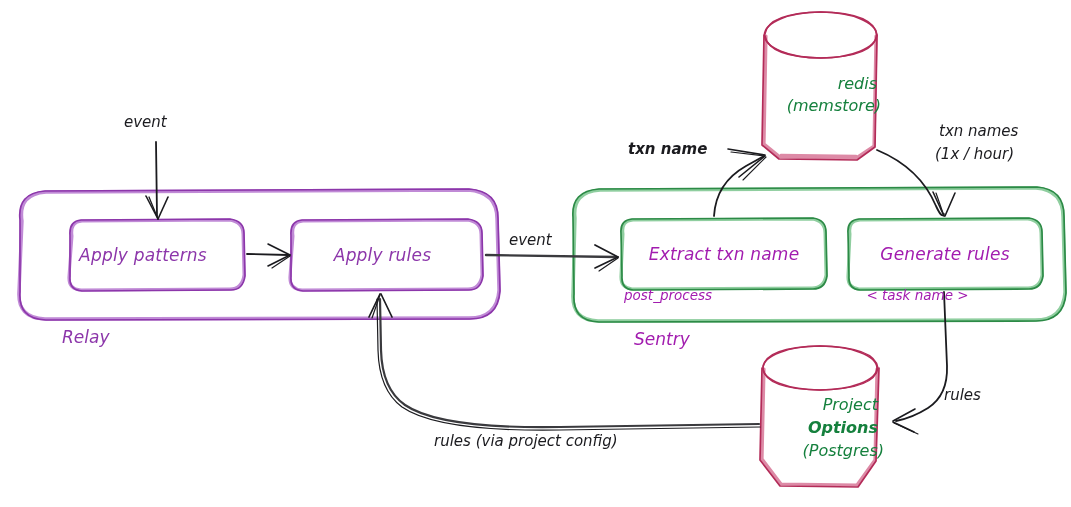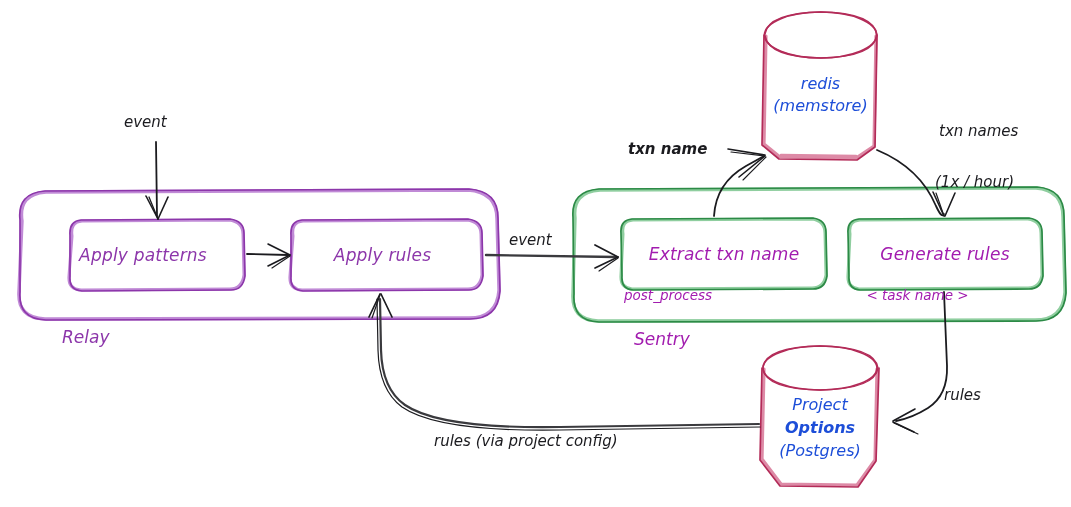--- a/index.html
+++ b/index.html
@@ -48,21 +48,21 @@
     font-style: italic;
     text-align: center;
   }
   .edge-label {
     font-size: 15px;
     font-style: italic;
     color: #1b1b1f;
   }
   .c-relay  { color: #8c36aa; }
   .c-sentry { color: #a21caf; }
-  .c-db     { color: #1d4ed8; }
+  .c-db     { color: #15803d; text-align: right; }
 </style>
 </head>
 <body>
 
 <div id="canvas">
 
   <svg class="layer" viewBox="0 0 1071 507">
 
     <g>
       <path d="M 22 221 Q 18 194 46 192 L 468 190 Q 497 192 497 219 L 499 290 Q 497 318 469 318 L 45 319 Q 17 318 19 291 Z" fill="none" stroke="#c08ad6" stroke-width="3.4" stroke-linecap="round"></path>
@@ -186,19 +186,19 @@
   <div class="txt db-label c-db" style="left:762px; top:419px; width:116px;font-weight:bold;">Options</div>
   <div class="txt db-label c-db" style="left:756px; top:442px; width:128px;">(Postgres)</div>
 
   <div class="txt edge-label" style="left:124px; top:114px;">event</div>
 
   <div class="txt edge-label" style="left:509px; top:232px;">event</div>
 
   <div class="txt edge-label" style="left:628px; top:141px;font-weight:bold;">txn name</div>
 
   <div class="txt edge-label" style="left:939px; top:123px; width:120px;">txn names</div>
-  <div class="txt edge-label" style="left:935px; top:146px; width:128px;margin-top:28px;">(1x / hour)</div>
+  <div class="txt edge-label" style="left:935px; top:146px; width:128px;">(1x / hour)</div>
 
   <div class="txt edge-label" style="left:944px; top:387px;font-style:italic;">rules</div>
 
   <div class="txt edge-label" style="left:434px; top:433px;">rules (via project config)</div>
 
 </div>
 
 </body></html>

